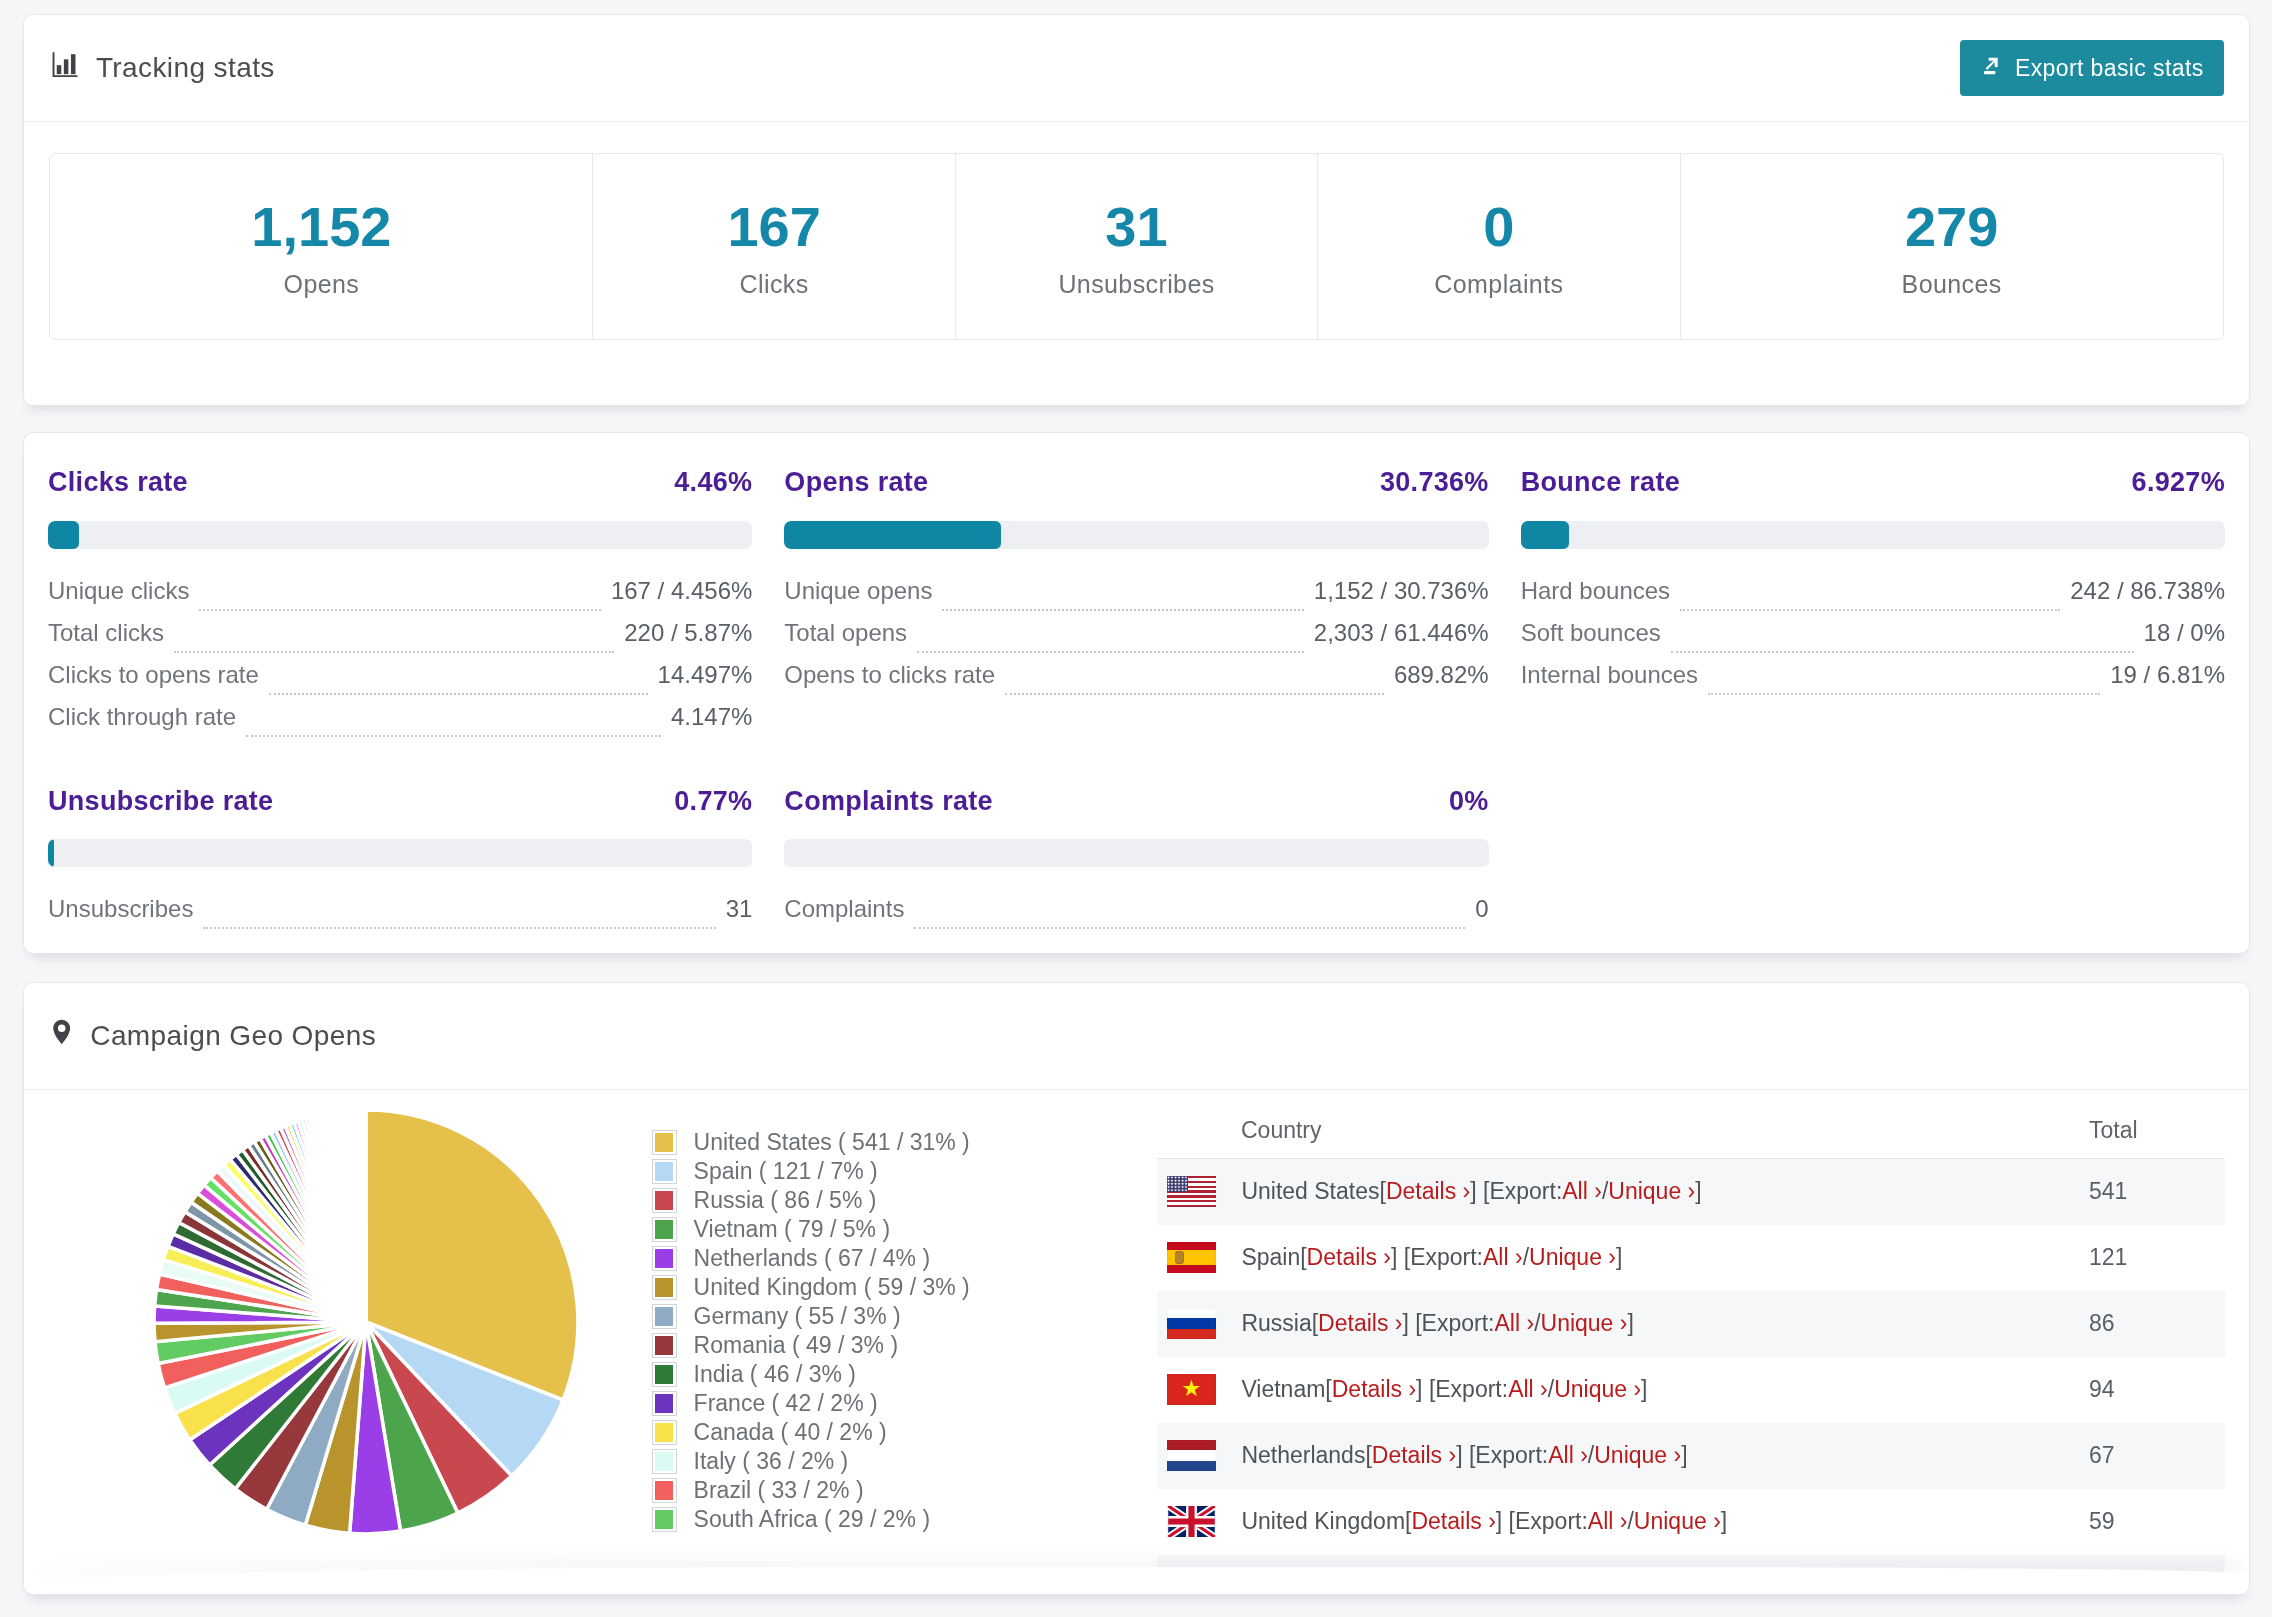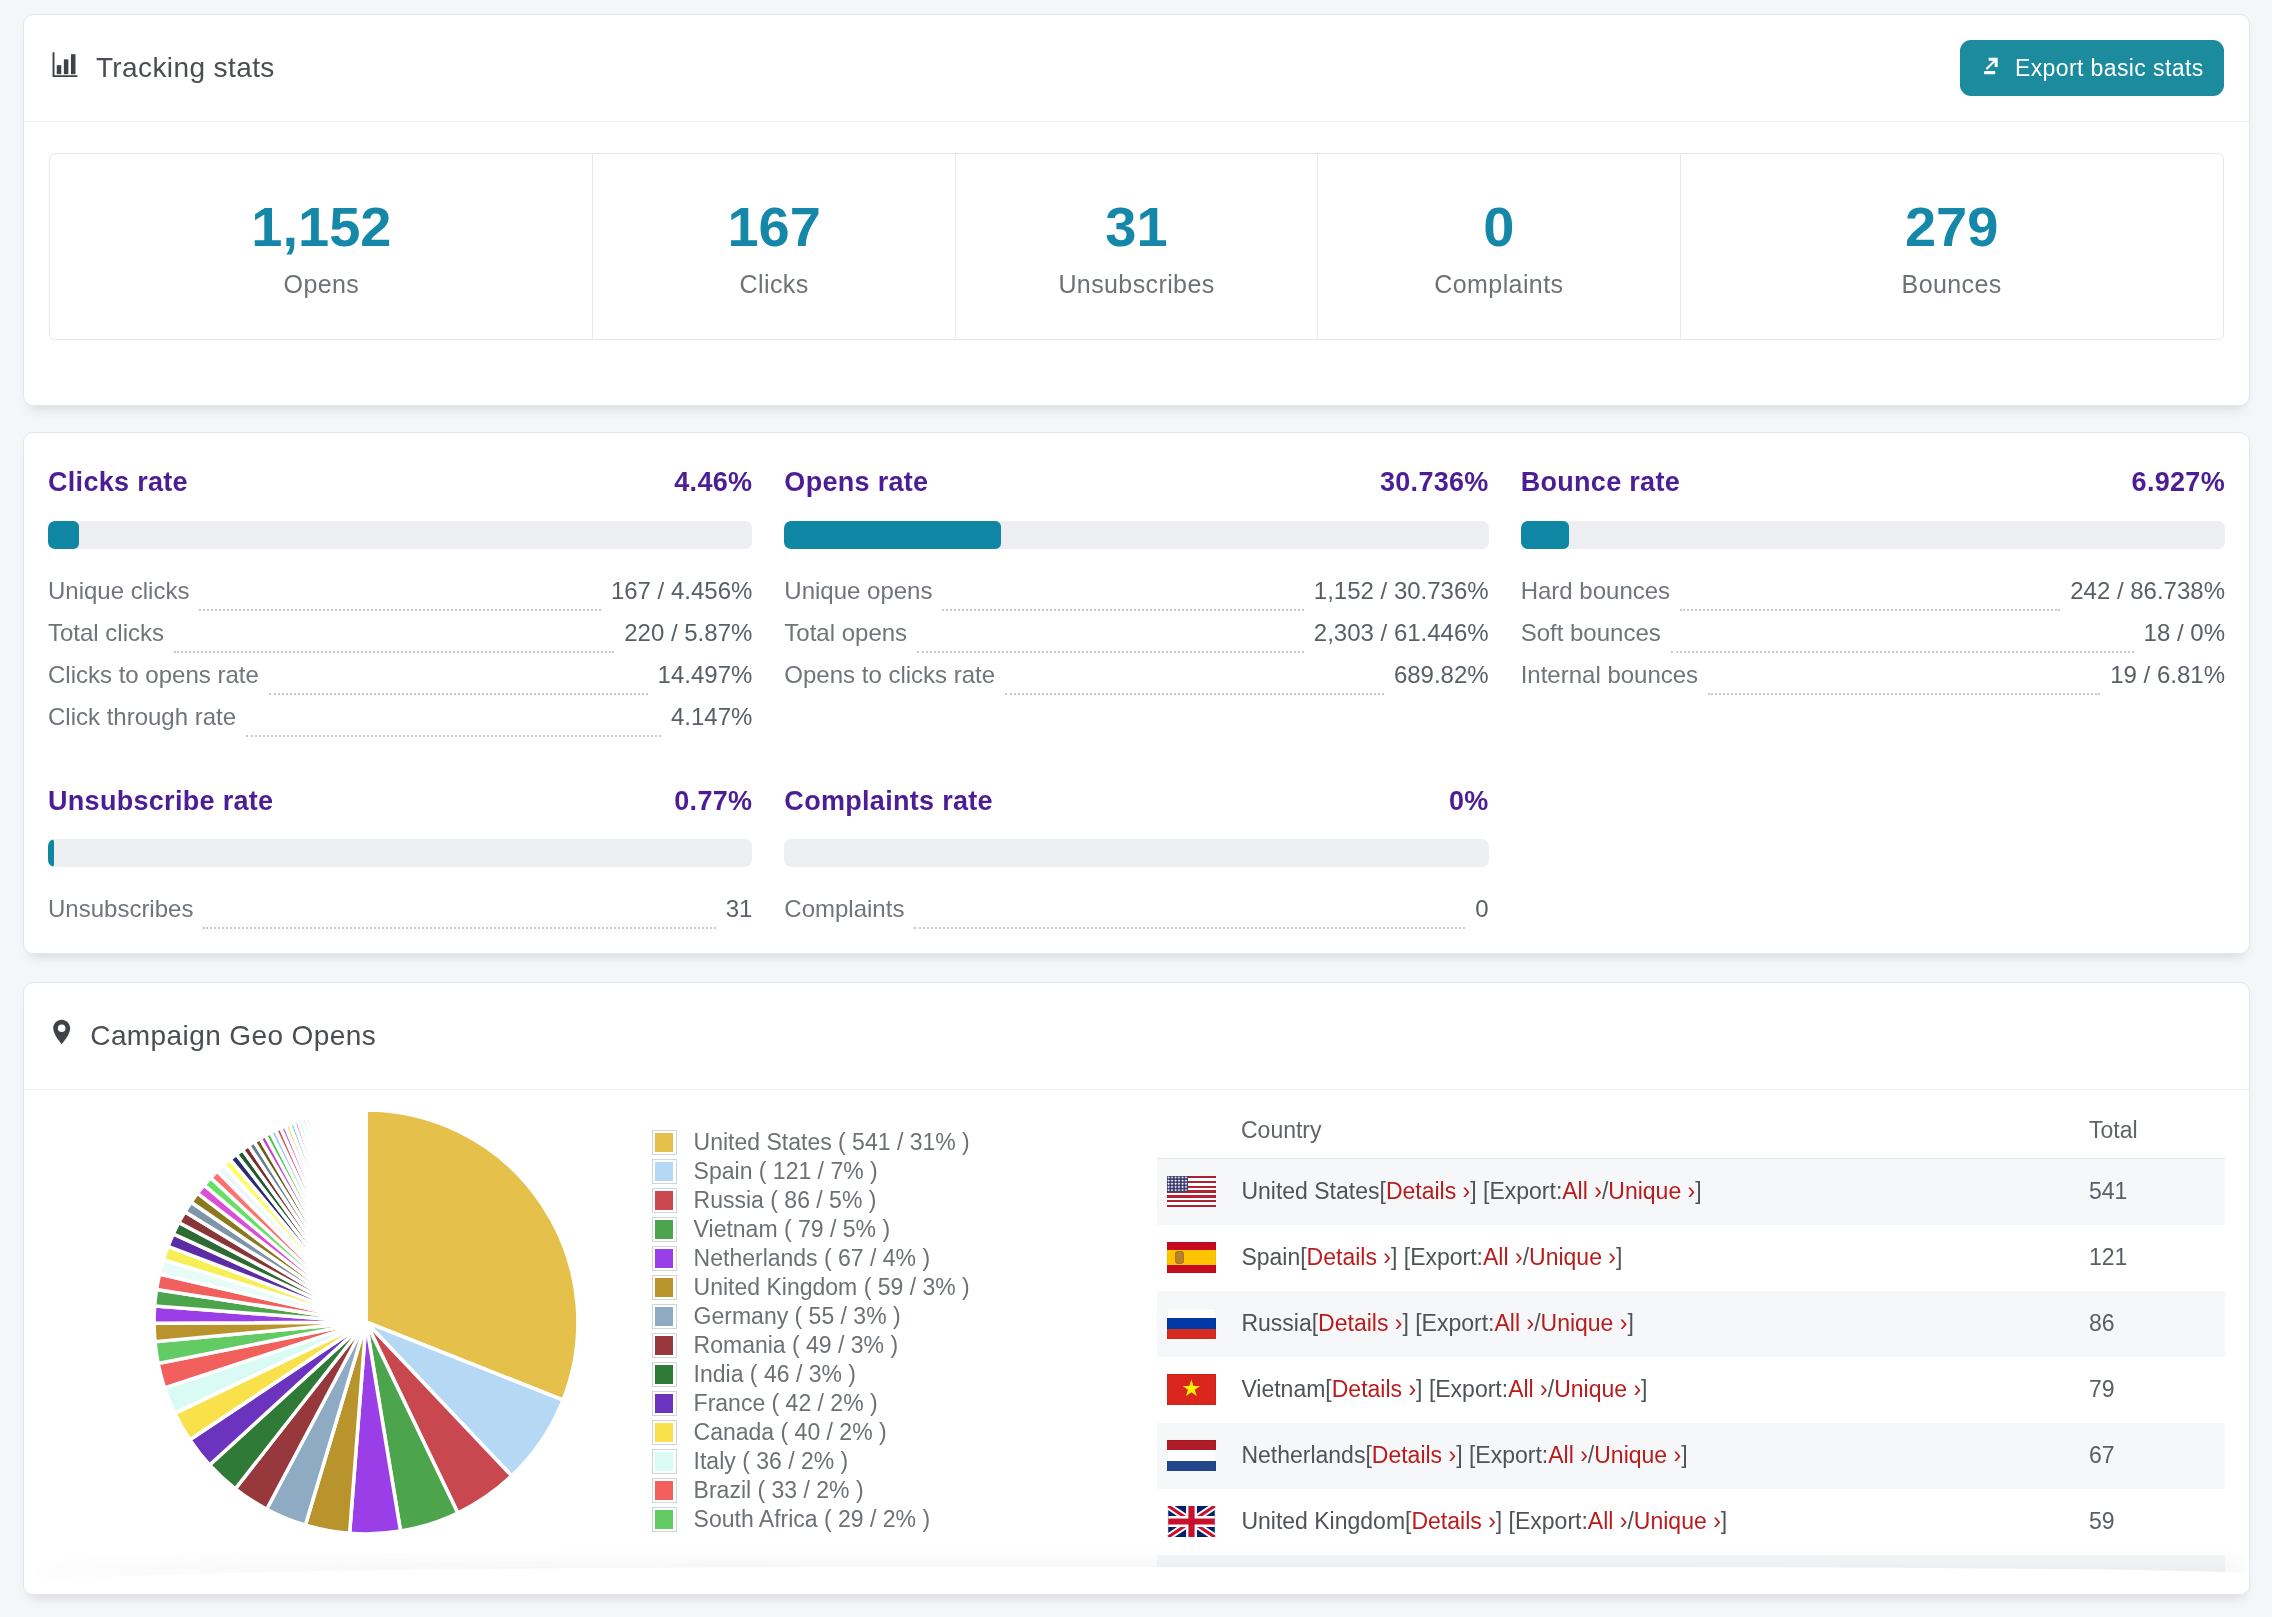--- a/index.html
+++ b/index.html
@@ -13,21 +13,21 @@
     position:absolute;left:23px;right:23px;background:#fff;
     border:1.4px solid #e3e6ec;border-radius:10px;
     box-shadow:0 8.5px 11.3px -7px rgba(70,80,100,.20);
   }
   
   #card-tracking{top:14px;height:390px;}
   .c-header{display:flex;align-items:center;height:106px;padding:0 25.4px;border-bottom:1.4px solid #ededf0;}
   .c-title{display:flex;align-items:center;gap:15.5px;font-size:28px;color:#4a4e53;letter-spacing:0.4px;}
   .btn-export{
     margin-left:auto;display:flex;align-items:center;gap:11.3px;
-    background:#1b8b9d;color:#fff;border:none;border-radius:11px;
+    background:#1b8b9d;color:#fff;border:none;border-radius:4px;
     font-family:inherit;font-size:23px;letter-spacing:0.4px;
     padding:12.7px 20px;cursor:pointer;
   }
   #stats-row{
     margin:31px 25.4px 0 25.4px;height:185px;display:flex;
     border:1.4px solid #e5e8eb;border-radius:6px;overflow:hidden;
   }
   .stat{display:flex;flex-direction:column;align-items:center;justify-content:center;border-left:1.4px solid #e8ebee;}
   .stat:first-child{border-left:none;}
   .stat .num{font-size:56px;font-weight:700;color:#1587a8;letter-spacing:0;}
@@ -481,21 +481,21 @@
               </span>
               <span>Vietnam </span>
               <span>[</span>
               <a href="#">Details ›</a>
               <span>] [Export: </span>
               <a href="#">All ›</a>
               <span> / </span>
               <a href="#">Unique ›</a>
               <span>]</span>
             </div>
-            <div class="total-cell">79</div>
+            <div class="total-cell">94</div>
           </div>
           <div class="gt-row odd">
             <div class="country-cell">
               <span class="flag flag-nl"></span>
               <span>Netherlands </span>
               <span>[</span>
               <a href="#">Details ›</a>
               <span>] [Export: </span>
               <a href="#">All ›</a>
               <span> / </span>

